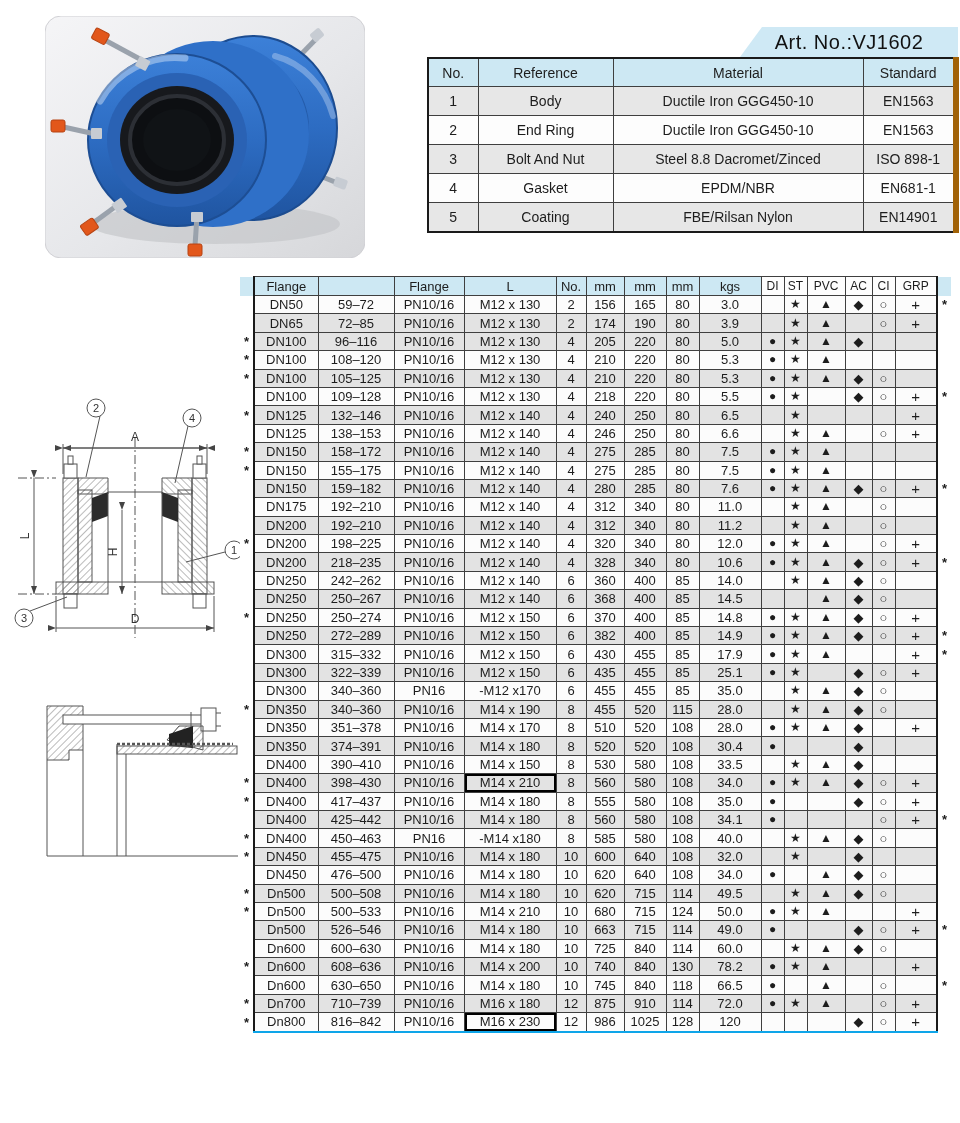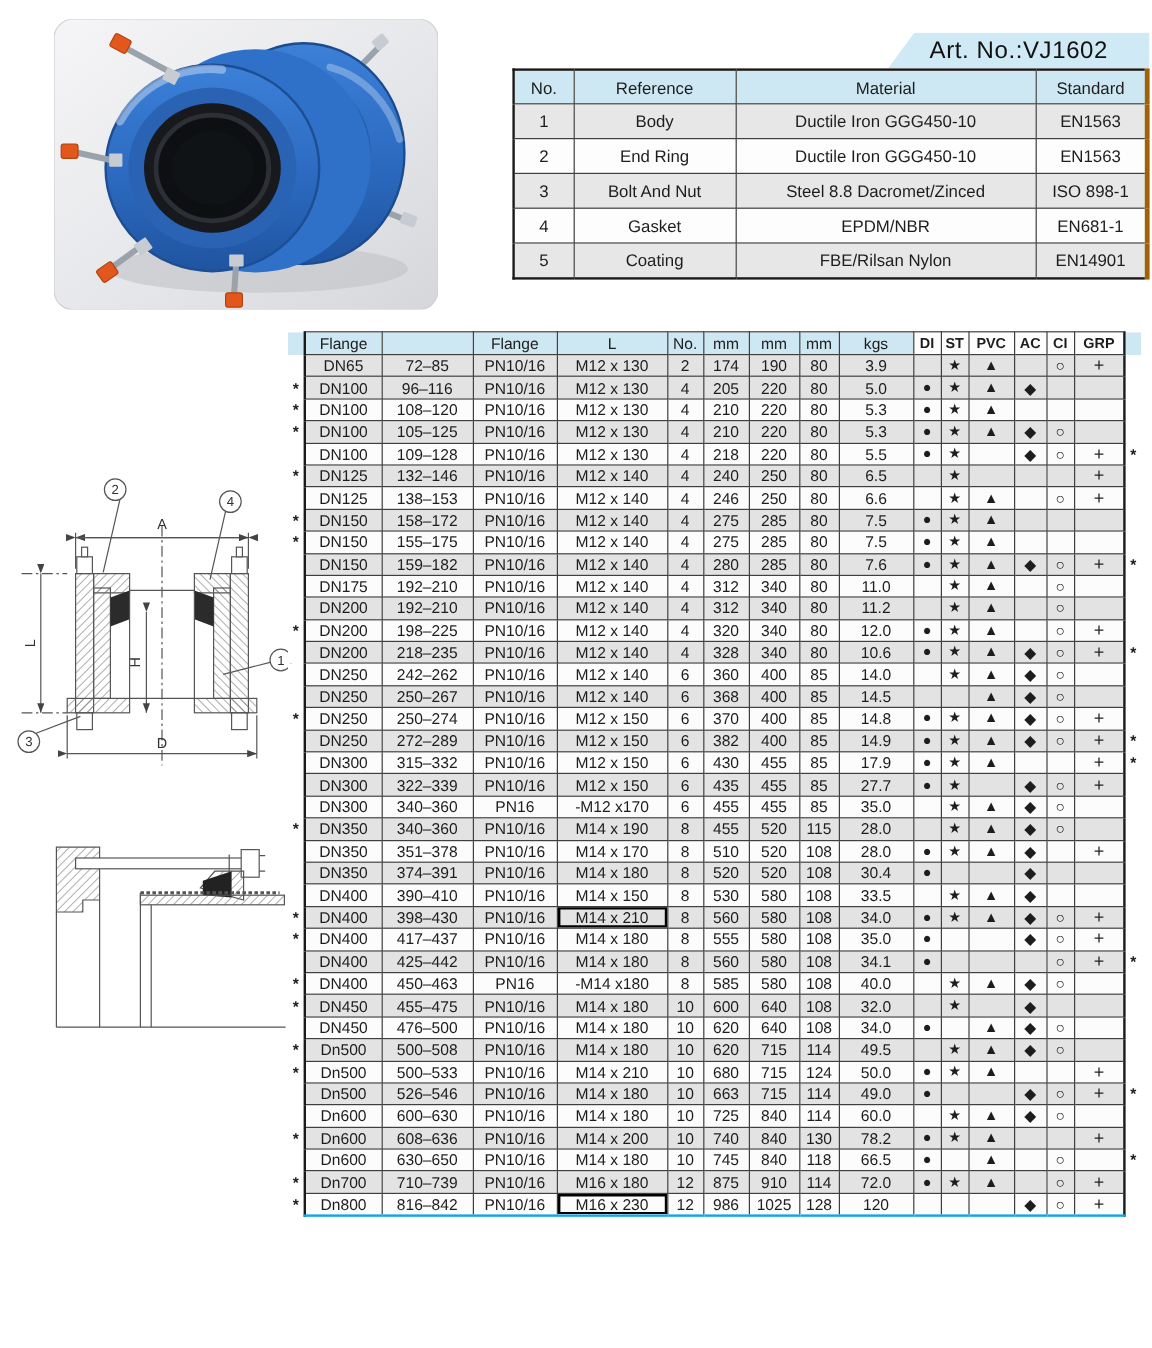--- a/index.html
+++ b/index.html
@@ -19,29 +19,29 @@
   #materials{position:absolute;left:427px;top:57px;width:528px;border-collapse:collapse;
     table-layout:fixed;font-size:14px;}
   #materials td{border:1px solid #3f3f3f;text-align:center;height:28px;padding:0 2px;
     overflow:hidden;white-space:nowrap;}
   #materials tr.m-hdr td{background:#cde8f3;height:27px;}
   #materials tr.row-gray td{background:#e7e7e7;}
   #materials tr.row-white td{background:#fdfdfd;}
   #materials td.edge-t{border-top:2px solid #1a1a1a;}
   #materials td.edge-b{border-bottom:2px solid #1a1a1a;}
   #materials td.edge-l{border-left:2px solid #1a1a1a;}
-  #materials td.edge-r{border-right:4px solid #a16207;}
+  #materials td.edge-r{border-right:6px solid #a16207;}
 
   
   #spec{position:absolute;left:240px;top:276px;width:711px;border-collapse:collapse;
     table-layout:fixed;font-size:13px;}
   #spec td{border:1px solid #3f3f3f;text-align:center;height:17.4px;line-height:17px;
     padding:0;overflow:hidden;white-space:nowrap;}
   #spec tr.hdr td{background:#cde8f3;height:18px;}
-  #spec tr.hdr td.fit-sub{background:#fdfdfd;font-size:12px;font-weight:bold;}
+  #spec tr.hdr td.fit-sub{background:#fdfdfd;font-size:12px;}
   #spec td.star-cell{border:none;background:#ffffff;font-weight:bold;font-size:13px;}
   #spec td.bt{border-top:2px solid #1a1a1a;}
   #spec td.bb{border-bottom:2px solid #0ea5e9;}
   #spec td.bl{border-left:2px solid #1a1a1a;}
   #spec td.br{border-right:2px solid #1a1a1a;}
   #spec tr.row-gray td{background:#e3e3e3;}
   #spec tr.row-white td{background:#fcfcfc;}
   #spec tr.row-gray td.star-cell, #spec tr.row-white td.star-cell{background:#ffffff;}
   #spec td.boxed{box-shadow:inset 0 0 0 2px #000;}
   #spec td.c-fit{font-size:12px;}
@@ -321,20 +321,39 @@
         <td class="fit-sub">DI</td>
         <td class="fit-sub">ST</td>
         <td class="fit-sub">PVC</td>
         <td class="fit-sub">AC</td>
         <td class="fit-sub">CI</td>
         <td class="fit-sub br">GRP</td>
         <td class="star-cell"></td>
       </tr>
     </thead>
     <tbody id="spec-body">
+        <tr class="row-white">
+          <td class="star-cell"></td>
+          <td class="c-flange bl">DN50</td>
+          <td class="c-range">59–72</td>
+          <td class="c-press">PN10/16</td>
+          <td class="c-bolt">M12 x 130</td>
+          <td class="c-no">2</td>
+          <td class="c-a">156</td>
+          <td class="c-d">165</td>
+          <td class="c-h">80</td>
+          <td class="c-w">3.0</td>
+          <td class="c-fit sym-0"></td>
+          <td class="c-fit sym-1">★</td>
+          <td class="c-fit sym-2">▲</td>
+          <td class="c-fit sym-3">◆</td>
+          <td class="c-fit sym-4">○</td>
+          <td class="c-fit sym-5 br">+</td>
+          <td class="star-cell">*</td>
+        </tr>
         <tr class="row-gray">
           <td class="star-cell"></td>
           <td class="c-flange bl">DN65</td>
           <td class="c-range">72–85</td>
           <td class="c-press">PN10/16</td>
           <td class="c-bolt">M12 x 130</td>
           <td class="c-no">2</td>
           <td class="c-a">174</td>
           <td class="c-d">190</td>
           <td class="c-h">80</td>
@@ -692,21 +711,21 @@
         <tr class="row-gray">
           <td class="star-cell"></td>
           <td class="c-flange bl">DN300</td>
           <td class="c-range">322–339</td>
           <td class="c-press">PN10/16</td>
           <td class="c-bolt">M12 x 150</td>
           <td class="c-no">6</td>
           <td class="c-a">435</td>
           <td class="c-d">455</td>
           <td class="c-h">85</td>
-          <td class="c-w">27.7</td>
+          <td class="c-w">25.1</td>
           <td class="c-fit sym-0">●</td>
           <td class="c-fit sym-1">★</td>
           <td class="c-fit sym-2"></td>
           <td class="c-fit sym-3">◆</td>
           <td class="c-fit sym-4">○</td>
           <td class="c-fit sym-5 br">+</td>
           <td class="star-cell"></td>
         </tr>
         <tr class="row-white">
           <td class="star-cell"></td>

